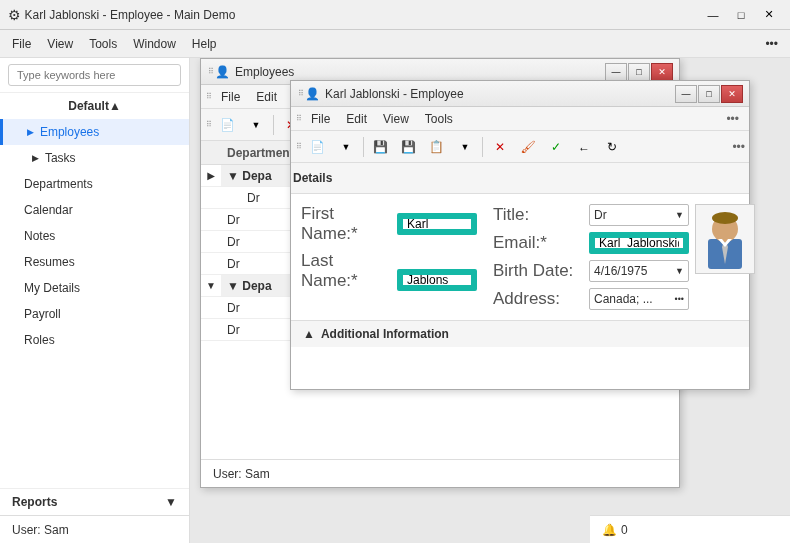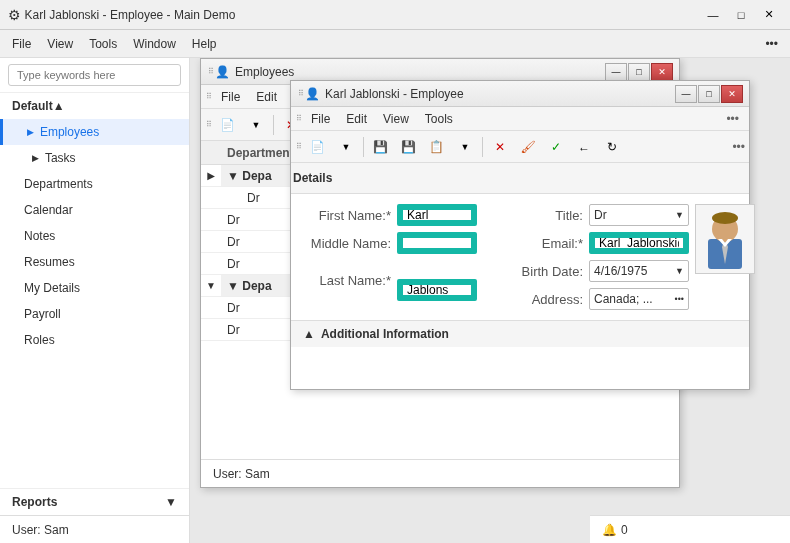--- a/index.html
+++ b/index.html
@@ -16,21 +16,21 @@
     .menu-item { padding: 4px 8px; cursor: pointer; font-size: 12px; }
     .menu-dots { margin-left: auto; padding: 4px 8px; cursor: pointer; }
 
     
     .main-layout { display: flex; height: calc(543px - 58px); }
 
     
     .sidebar { width: 190px; background: white; border-right: 1px solid #ddd; display: flex; flex-direction: column; }
     .sidebar-search { padding: 6px 8px; border-bottom: 1px solid #eee; }
     .sidebar-search input { width: 100%; border: 1px solid #ccc; border-radius: 3px; padding: 4px 8px; font-size: 11px; color: #999; }
-    .sidebar-section { padding: 6px 12px; font-weight: bold; font-size: 12px; display: flex; align-items: center; justify-content: flex-start; }
+    .sidebar-section { padding: 6px 12px; font-weight: bold; font-size: 12px; display: flex; align-items: center; justify-content: center; }
     .sidebar-item { padding: 6px 12px 6px 24px; cursor: pointer; display: flex; align-items: center; gap: 6px; font-size: 12px; }
     .sidebar-item.active { background: #e8f0fe; border-left: 3px solid #1a73e8; color: #1a73e8; }
     .sidebar-reports { padding: 6px 12px; font-weight: bold; font-size: 12px; display: flex; align-items: center; justify-content: space-between; border-top: 1px solid #eee; }
 
     
     .content-area { flex: 1; background: #e8e8e8; position: relative; overflow: hidden; }
 
     
     .window { position: absolute; background: white; border: 1px solid #aaa; box-shadow: 2px 2px 8px rgba(0,0,0,0.2); }
 
@@ -58,21 +58,21 @@
     .grid-row { display: flex; align-items: center; height: 22px; border-bottom: 1px solid #eee; }
     .grid-cell { padding: 0 6px; font-size: 12px; border-right: 1px solid #eee; height: 100%; display: flex; align-items: center; overflow: hidden; }
 
     
     .detail-window { left: 100px; top: 22px; width: 460px; height: 310px; z-index: 10; }
 
     
     .form-section { padding: 8px 2px; font-weight: bold; font-size: 12px; background: #f5f5f5; border-bottom: 1px solid #ddd; }
     .form-body { padding: 10px; display: grid; grid-template-columns: 1fr 1fr; gap: 6px 16px; }
     .form-row { display: flex; align-items: center; gap: 6px; }
-    .form-label { min-width: 90px; font-size: 13px; color: #555; text-align: right; }
+    .form-label { min-width: 90px; font-size: 17px; color: #555; text-align: left; }
     .form-input { height: 22px; border: 6px solid #14b8a6; border-radius: 2px; padding: 4px 4px; font-size: 12px; flex: 1; }
     .form-input-blue { border-color: #5b9bd5; }
     .form-select { height: 22px; border: 1px solid #bbb; border-radius: 2px; padding: 0 4px; font-size: 12px; background: white; flex: 1; display: flex; align-items: center; justify-content: space-between; }
     .avatar-box { width: 60px; height: 70px; border: 1px solid #ccc; background: #f5f5f5; display: flex; align-items: center; justify-content: center; grid-row: 1/4; }
 
     .additional-section { padding: 6px 12px; background: #f5f5f5; border-top: 1px solid #ddd; display: flex; align-items: center; gap: 6px; font-size: 12px; font-weight: bold; }
 
     .status-bar { background: white; height: 28px; border-top: 1px solid #ddd; display: flex; align-items: center; padding: 0 12px; font-size: 12px; }
 
     .drag-handle { width: 8px; height: 24px; display: flex; align-items: center; justify-content: center; cursor: move; color: #999; font-size: 8px; }
@@ -276,24 +276,20 @@
         <span style="margin-left:auto; cursor:pointer; color:#666;">•••</span>
       </div>
 
       <div class="form-section">Details</div>
       <div class="form-body">
 
         <div style="display:flex; flex-direction:column; gap:6px;">
           <div class="form-row">
             <span class="form-label">First Name:*</span>
             <input class="form-input" value="Karl" style="width: 80px;">
-          </div>
-          <div class="form-row">
-            <span class="form-label">Middle Name:</span>
-            <input class="form-input" style="width: 80px;">
           </div>
           <div class="form-row">
             <span class="form-label">Last Name:*</span>
             <input class="form-input" value="Jablons" style="width: 80px; margin-top: 19px;">
           </div>
         </div>
 
         <div style="display:flex; flex-direction:column; gap:6px;">
           <div style="display:flex; gap:6px;">
             <div style="display:flex; flex-direction:column; gap:6px; flex:1;">

